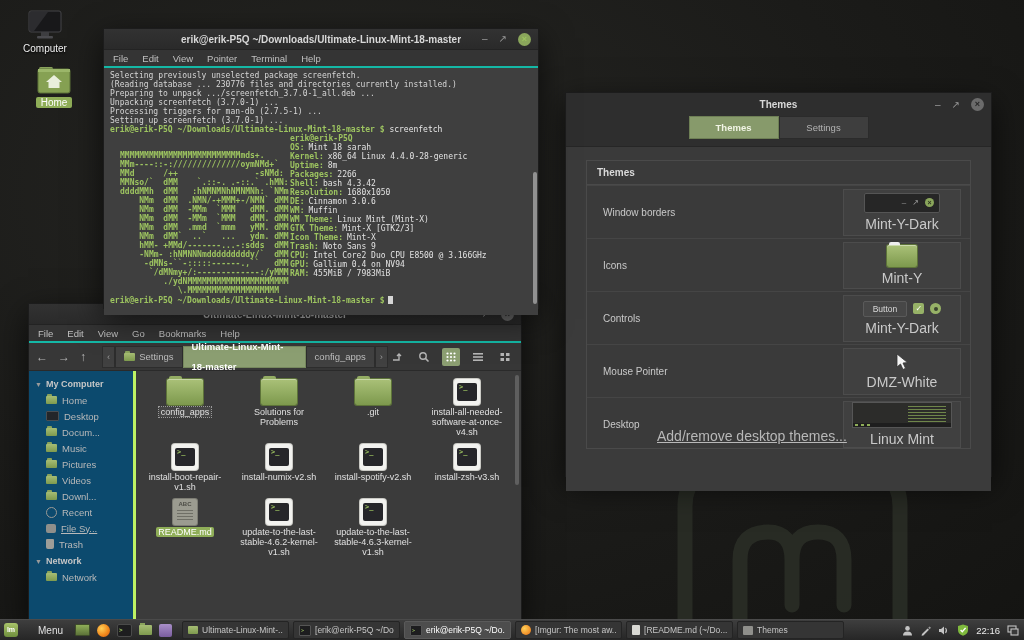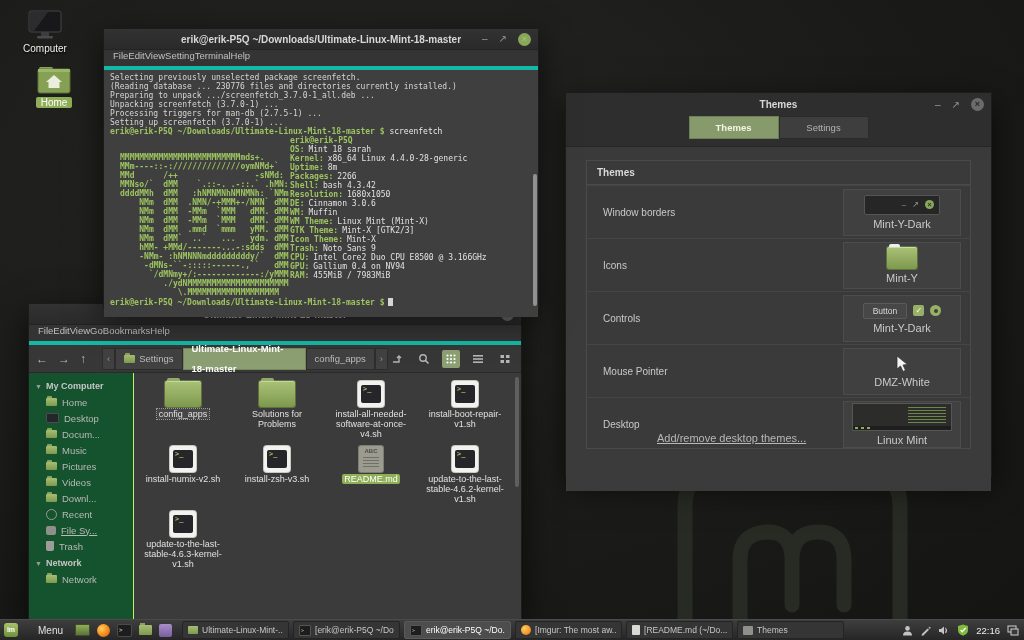--- a/index.html
+++ b/index.html
@@ -11,22 +11,22 @@
           box-shadow:0 10px 30px rgba(0,0,0,.65);}
   .titlebar{height:20px;background:linear-gradient(#323232,#2a2a2a);display:flex;align-items:center;
             justify-content:center;position:relative;border-bottom:1px solid #232323;}
   .title{font-size:10px;font-weight:bold;color:#d8d8d8;}
   .title.dim{color:#b5b5b5;}
   .winbtns{position:absolute;right:7px;top:0;height:100%;display:flex;align-items:center;gap:11px;}
   .wb{color:#9a9a9a;font-size:10px;line-height:10px;cursor:default;}
   .wb-close{width:13px;height:13px;border-radius:50%;background:#6b6b6b;color:#262626;
             font-size:9px;line-height:13px;text-align:center;font-weight:bold;}
   .wb-close.green{background:#8aa65b;}
-  .menubar{height:16px;display:flex;padding:0 9px;
-           background:#343434;border-bottom:4px solid #14b8a6;}
+  .menubar{height:16px;display:flex;align-items:center;gap:14px;padding:0 9px;
+           background:#343434;border-bottom:2px solid #14b8a6;}
   .menuitem{font-size:9.5px;color:#c0c0c0;}
   
   .term-body{position:relative;height:241px;background:#3f3f3f;padding:3px 6px;
              font-family:"DejaVu Sans Mono",monospace;font-size:8px;line-height:9px;color:#d6d6d6;
              overflow:hidden;}
   .tline{white-space:pre;}
   .green{color:#9dc460;font-weight:bold;}
   .sf-wrap{position:relative;height:153px;}
   .sf-art{position:absolute;left:2px;top:9px;margin:8px;font:inherit;color:#9dc460;font-weight:bold;white-space:pre;}
   .sf-info{position:absolute;left:180px;top:0;}
@@ -40,21 +40,21 @@
   .navarrow{color:#b8b8b8;font-size:12px;margin-right:10px;}
   .crumb{display:flex;align-items:center;margin-left:6px;}
   .seg{height:20px;line-height:20px;font-size:9.5px;color:#bdbdbd;background:#414141;
        border:1px solid #2d2d2d;padding:0 8px;display:flex;align-items:center;gap:4px;}
   .seg.active{background:#8c9f72;color:#fff;font-weight:bold;border-color:#76885e;}
   .seg.chev{padding:0 4px;color:#9a9a9a;}
   .tb-right{margin-left:auto;display:flex;align-items:center;gap:9px;}
   .tb-ic{width:18px;height:18px;display:flex;align-items:center;justify-content:center;border-radius:2px;}
   .tb-ic.active{background:#8c9f72;}
   .fm-main{display:flex;height:255px;}
-  .sidebar{width:104px;background:#14532d;border-right:1px solid #bef264;padding-top:4px;overflow:hidden;}
+  .sidebar{width:104px;background:#0c4a6e;border-right:3px solid #bef264;padding-top:4px;overflow:hidden;}
   .side-h{display:flex;align-items:center;gap:4px;font-size:9px;font-weight:bold;color:#c6c6c6;padding:4px 6px 3px;}
   .side-arrow{font-size:7px;color:#9a9a9a;}
   .side-item{display:flex;align-items:center;gap:5px;font-size:9.5px;color:#b9b9b9;padding:2.5px 6px 2.5px 17px;white-space:nowrap;}
   .mini-folder{width:11px;height:8px;background:linear-gradient(#a6bd74,#7e9a4e);border-radius:1px;position:relative;flex:none;}
   .mini-folder::before{content:"";position:absolute;top:-2px;left:1px;width:5px;height:2px;background:#8aa35c;border-radius:1px 1px 0 0;}
   .mini-dark{width:11px;height:8px;background:#23262a;border:1px solid #4a4e52;border-radius:1px;flex:none;}
   .mini-gray{width:10px;height:9px;background:#8f8f8b;border-radius:2px;flex:none;}
   .mini-clock{width:9px;height:9px;border:1.5px solid #9a9a96;border-radius:50%;flex:none;}
   .mini-trash{width:8px;height:10px;background:#9d9d98;border-radius:1px 1px 2px 2px;flex:none;}
   .fm-content{position:relative;flex:1;background:#3b3b3b;overflow:hidden;}
@@ -81,38 +81,38 @@
        background:#3e3e3e;border:1px solid #2b2b2b;}
   .tab.active{background:#879a6b;color:#f2f5e6;font-weight:bold;border-color:#6e7f55;}
   .th-content{background:#3b3b3b;height:calc(100% - 52px);}
   .th-box{margin:13px 20px 0;background:#3a3a3a;border:1px solid #4a4a4a;height:287px;position:relative;}
   .th-boxhead{font-size:10px;font-weight:bold;color:#dadada;padding:6px 10px;border-bottom:1px solid #4a4a4a;}
   .trow{height:52px;display:flex;align-items:center;justify-content:space-between;position:relative;border-top:1px solid #454545;}
   .trow:first-of-type{border-top:none;}
   .trow-label{font-size:10px;color:#c9c9c9;padding-left:16px;}
   .preview{width:116px;height:45px;margin-right:9px;background:#404040;border:1px solid #4c4c4c;
            display:flex;flex-direction:column;align-items:center;justify-content:center;gap:3px;}
-  .pv-label{font-size:11px;color:#c9c9c9;}
+  .pv-label{font-size:14px;color:#c9c9c9;}
   .pv-titlebar{width:64px;height:18px;background:#262626;border:1px solid #555;border-radius:2px;
                display:flex;align-items:center;justify-content:flex-end;gap:6px;padding:0 5px;}
   .pv-min{color:#9a9a9a;font-size:8px;line-height:8px;}
   .pv-close{width:9px;height:9px;border-radius:50%;background:#8aa65b;color:#2c3420;font-size:7px;line-height:9px;text-align:center;font-weight:bold;}
   .pv-folder{width:30px;height:22px;background:linear-gradient(#aac178,#7d994d);border-radius:2px;position:relative;box-shadow:inset 0 1px 0 rgba(255,255,255,.4),0 0 0 1px #5d7339;}
   .pv-folder::before{content:"";position:absolute;top:-3px;left:2px;width:11px;height:3px;background:#eee;border-radius:2px 2px 0 0;}
   .pv-controls{display:flex;align-items:center;gap:6px;}
   .pv-button{background:#474747;border:1px solid #5a5a5a;border-radius:2px;color:#d8d8d8;font-size:8.5px;padding:2px 9px;}
   .pv-check{width:11px;height:11px;background:#97b267;border-radius:2px;color:#fff;font-size:8px;line-height:11px;text-align:center;}
   .pv-radio{width:11px;height:11px;background:#97b267;border-radius:50%;position:relative;}
   .pv-radio::before{content:"";position:absolute;inset:3.5px;background:#3c4430;border-radius:50%;}
   .pv-shot{width:98px;height:26px;background:#2c2c2a;border:1px solid #565656;position:relative;overflow:hidden;}
   .pv-shot .txt{position:absolute;right:5px;top:3px;width:38px;height:16px;
     background:repeating-linear-gradient(#7f9c52 0 1px, transparent 1px 3px);opacity:.8;}
   .pv-shot .bar{position:absolute;left:0;right:0;bottom:0;height:4px;background:#1e1e1e;}
   .pv-shot .bar i{display:inline-block;width:3px;height:2px;background:#8fae58;margin:1px 1px 0 2px;vertical-align:top;}
-  .th-link{position:absolute;left:70px;bottom:6px;font-size:11px;color:#b8b8b8;text-decoration:underline;}
+  .th-link{position:absolute;left:70px;bottom:6px;font-size:14px;color:#b8b8b8;text-decoration:underline;}
   
   .dicon{position:absolute;display:flex;flex-direction:column;align-items:center;gap:3px;width:76px;}
   .dlabel{font-size:10px;color:#efefef;text-shadow:0 1px 2px #000;}
   .dlabel.sel{background:#8fae58;color:#fff;border-radius:2px;padding:0 5px;text-shadow:none;}
   
   .taskbar{position:absolute;left:0;right:0;bottom:0;height:20px;background:linear-gradient(#3e3e3e,#262626);
            border-top:1px solid #4a4a4a;display:flex;align-items:center;z-index:90;}
   .menu-btn{display:flex;align-items:center;gap:20px;padding:0 8px 0 4px;height:100%;}
   .mint-logo{width:14px;height:14px;border-radius:3px;background:linear-gradient(#a9c46a,#6f8f3d);
              color:#fff;font:bold 7px/14px "Liberation Sans",sans-serif;text-align:center;}
@@ -310,30 +310,38 @@
       <div class="fgrid">
         <div class="fcell">
             <span class="icon-folder"></span>
             <span class="flabel focused">config_apps</span>
           </div>
         <div class="fcell">
             <span class="icon-folder"></span>
             <span class="flabel">Solutions for Problems</span>
           </div>
         <div class="fcell">
+            <span class="icon-folder"></span>
+            <span class="flabel">.git</span>
+          </div>
+        <div class="fcell">
             <span class="icon-script"></span>
             <span class="flabel">install-all-needed-software-at-once-v4.sh</span>
           </div>
         <div class="fcell">
             <span class="icon-script"></span>
             <span class="flabel">install-boot-repair-v1.sh</span>
           </div>
         <div class="fcell">
             <span class="icon-script"></span>
             <span class="flabel">install-numix-v2.sh</span>
+          </div>
+        <div class="fcell">
+            <span class="icon-script"></span>
+            <span class="flabel">install-spotify-v2.sh</span>
           </div>
         <div class="fcell">
             <span class="icon-script"></span>
             <span class="flabel">install-zsh-v3.sh</span>
           </div>
         <div class="fcell">
             <span class="icon-doc"></span>
             <span class="flabel selected">README.md</span>
           </div>
         <div class="fcell">
@@ -356,21 +364,21 @@
     <span class="winbtns">
       <span class="wb">–</span>
       <span class="wb">↗</span>
       <span class="wb-close green">×</span>
     </span>
   </div>
   <div class="menubar">
     <span class="menuitem">File</span>
     <span class="menuitem">Edit</span>
     <span class="menuitem">View</span>
-    <span class="menuitem">Setting</span>
+    <span class="menuitem">Pointer</span>
     <span class="menuitem">Terminal</span>
     <span class="menuitem">Help</span>
   </div>
   <div class="term-body">
     <div class="tline">Selecting previously unselected package screenfetch.</div>
     <div class="tline">(Reading database ... 230776 files and directories currently installed.)</div>
     <div class="tline">Preparing to unpack .../screenfetch_3.7.0-1_all.deb ...</div>
     <div class="tline">Unpacking screenfetch (3.7.0-1) ...</div>
     <div class="tline">Processing triggers for man-db (2.7.5-1) ...</div>
     <div class="tline">Setting up screenfetch (3.7.0-1) ...</div>

